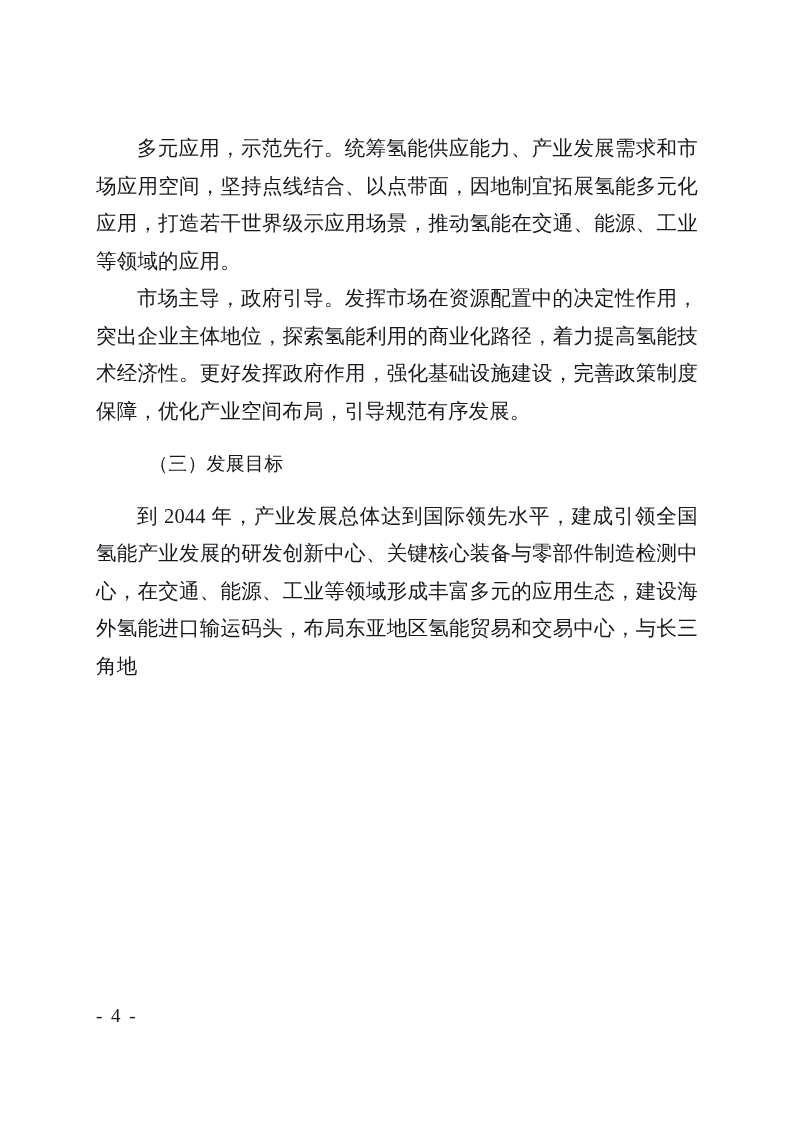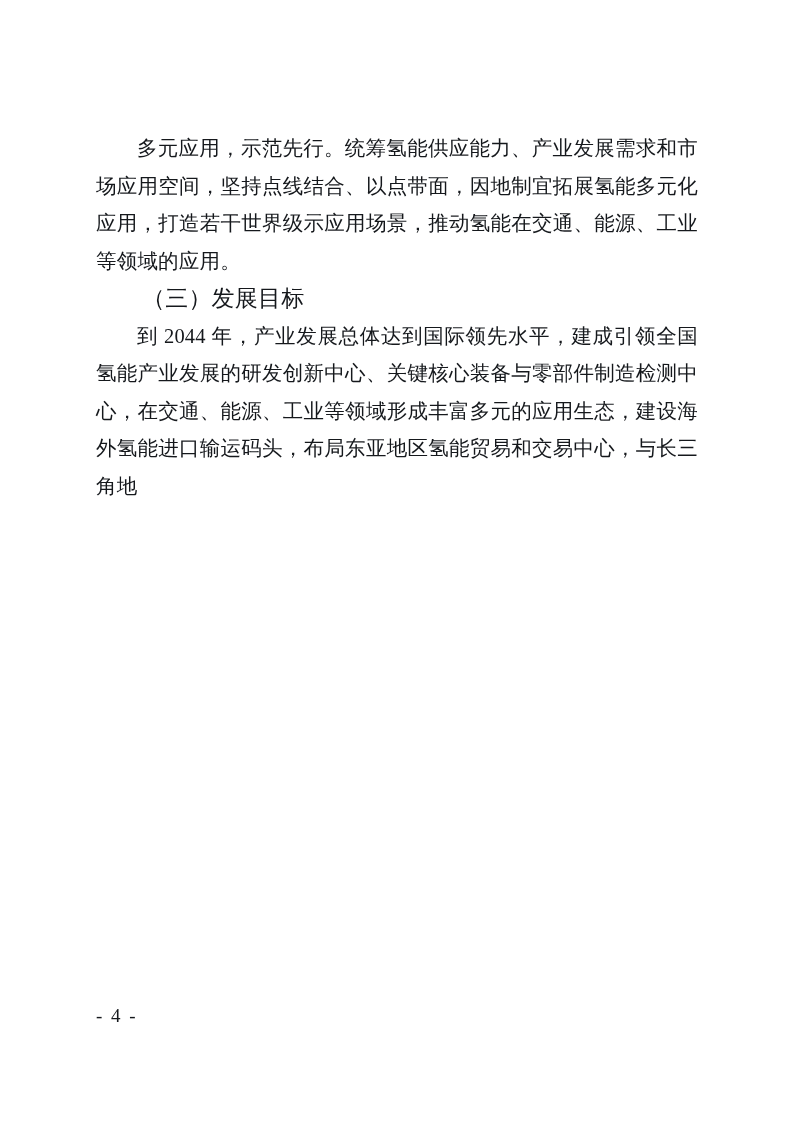--- a/index.html
+++ b/index.html
@@ -27,23 +27,23 @@
     font-size: 20.5px;
     line-height: 37.5px;
     text-align: justify;
     text-justify: inter-ideograph;
     margin: 0;
     text-indent: 2em;
     letter-spacing: 0.2px;
     color: #15181c;
   }
   .heading {
-    font-size: 23px;
+    font-size: 19px;
     line-height: 37.5px;
-    margin: 0;
+    margin: 15px;
     text-indent: 2em;
     font-family: "Liberation Sans", "DejaVu Sans", sans-serif;
     font-weight: normal;
     color: #15181c;
     letter-spacing: 0.2px;
   }
   .footer {
     position: absolute;
     left: 96px;
     bottom: 96px;
@@ -52,17 +52,18 @@
     color: #15181c;
     font-family: "Liberation Serif", "DejaVu Serif", serif;
   }
 </style>
 </head>
 <body>
 
 <div class="page">
   <div class="doc-body">
     <p class="para">多元应用，示范先行。统筹氢能供应能力、产业发展需求和市场应用空间，坚持点线结合、以点带面，因地制宜拓展氢能多元化应用，打造若干世界级示应用场景，推动氢能在交通、能源、工业等领域的应用。</p>
+    <p class="para">市场主导，政府引导。发挥市场在资源配置中的决定性作用，突出企业主体地位，探索氢能利用的商业化路径，着力提高氢能技术经济性。更好发挥政府作用，强化基础设施建设，完善政策制度保障，优化产业空间布局，引导规范有序发展。</p>
     <h2 class="heading">（三）发展目标</h2>
     <p class="para">到 2044 年，产业发展总体达到国际领先水平，建成引领全国氢能产业发展的研发创新中心、关键核心装备与零部件制造检测中心，在交通、能源、工业等领域形成丰富多元的应用生态，建设海外氢能进口输运码头，布局东亚地区氢能贸易和交易中心，与长三角地</p>
   </div>
   <div class="footer">- 4 -</div>
 </div>
 
 </body></html>

